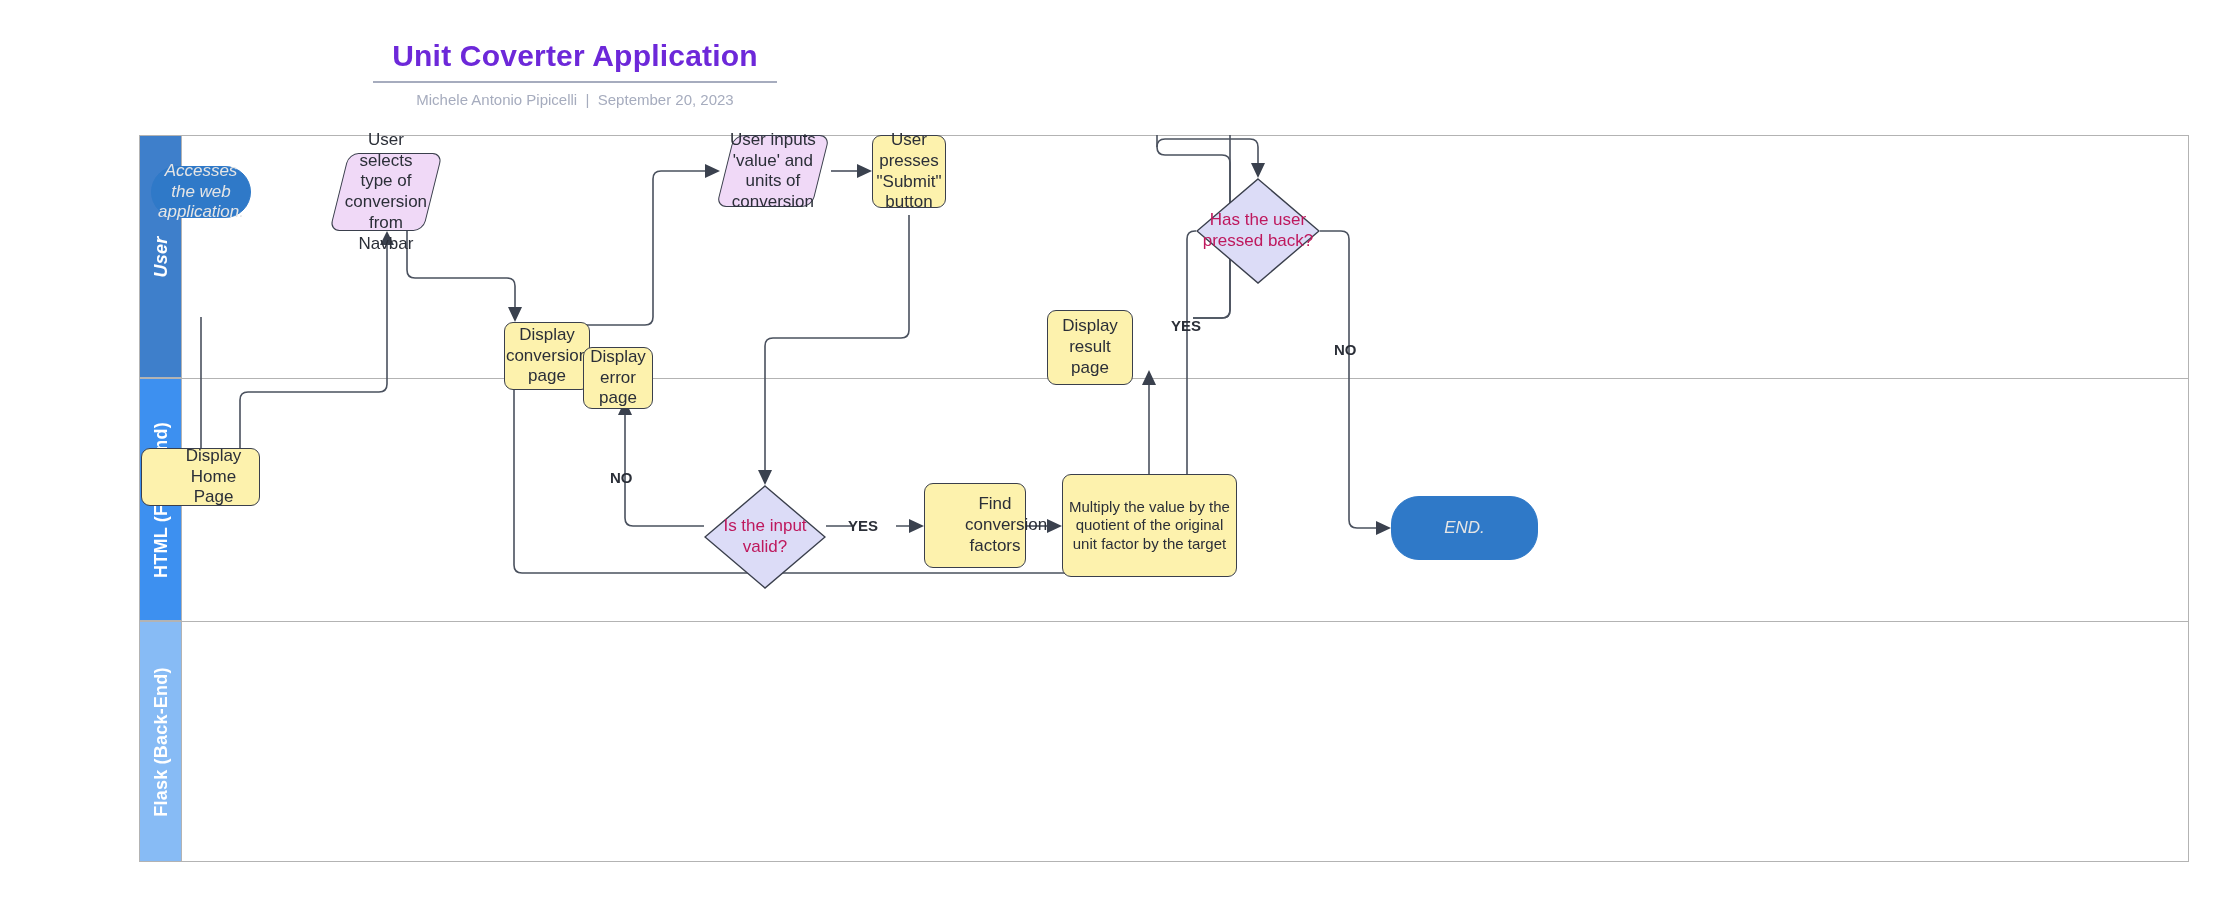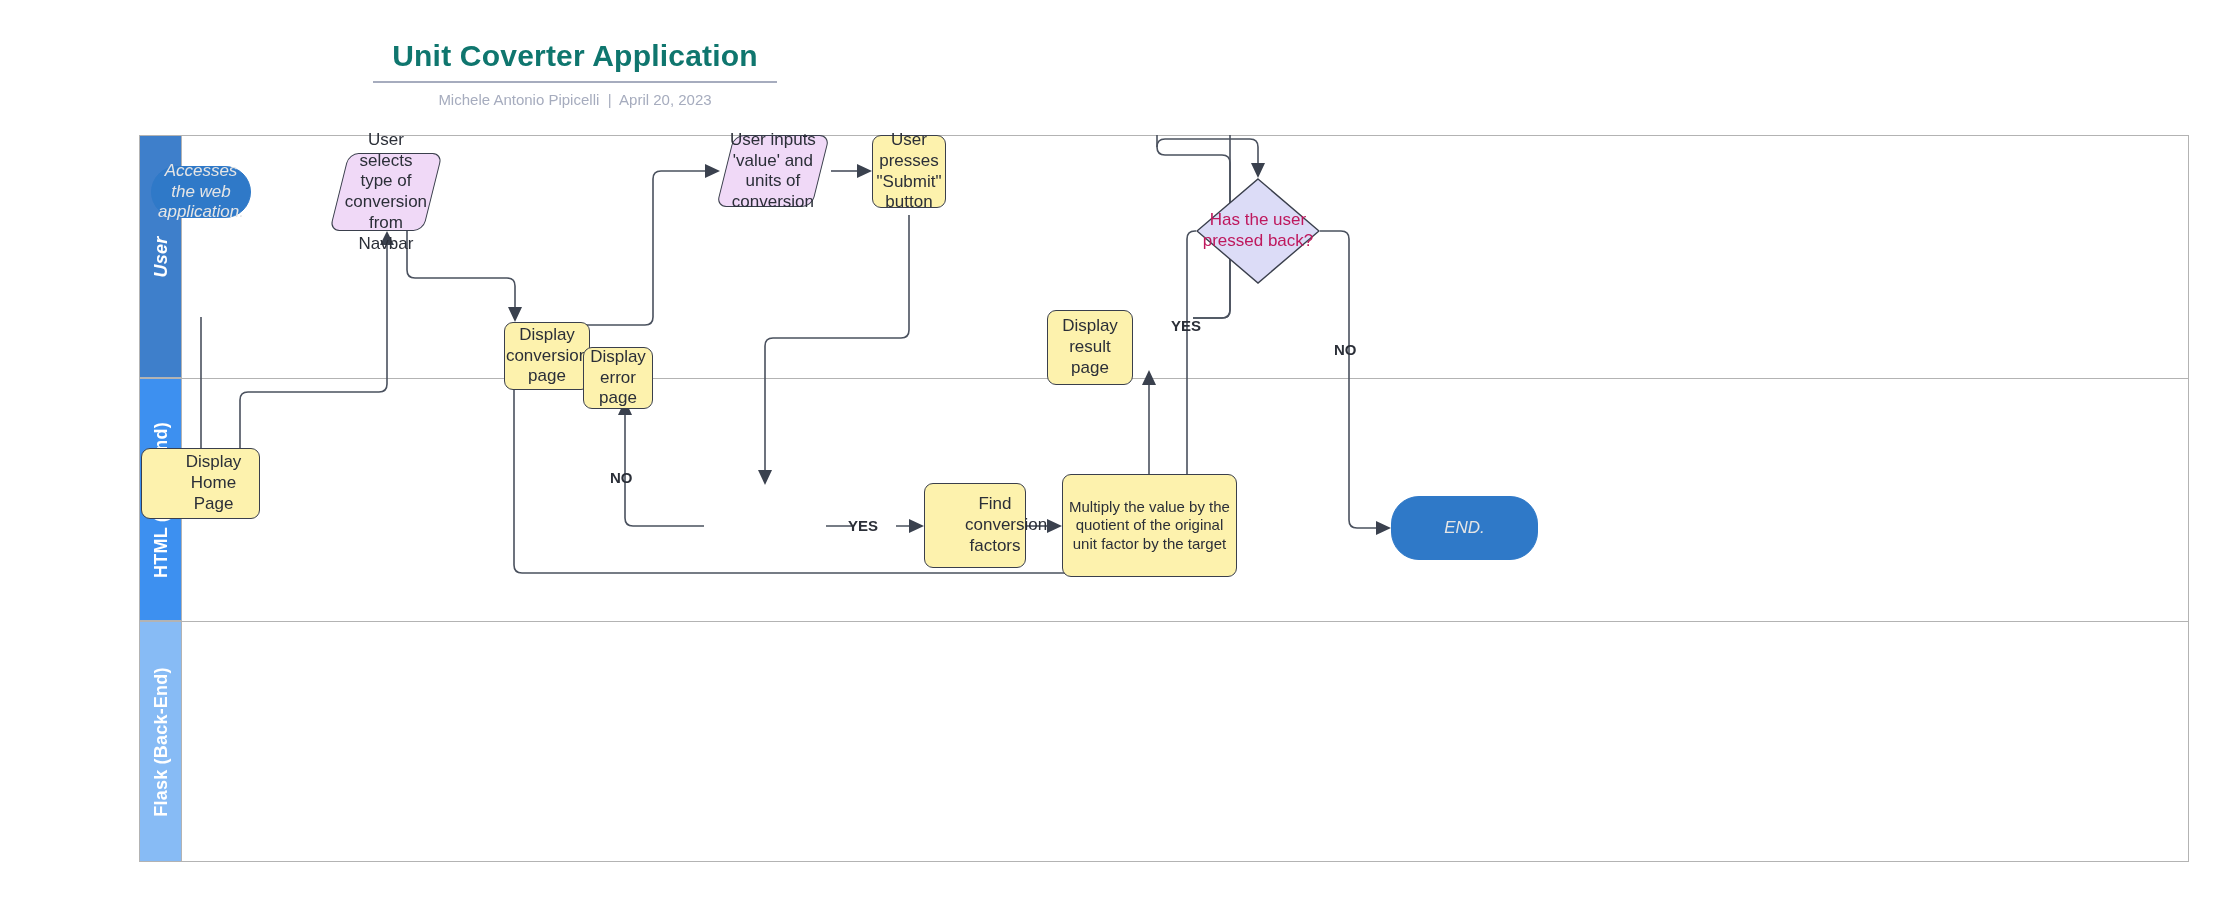--- a/index.html
+++ b/index.html
@@ -20,21 +20,21 @@
   #title-block {
     position: absolute;
     left: 373px;
     top: 38px;
     width: 404px;
     text-align: center;
   }
   #doc-title {
     font-size: 30px;
     font-weight: bold;
-    color: #0f766e;
+    color: #6d28d9;
     letter-spacing: 0.2px;
     line-height: 36px;
     padding-bottom: 7px;
     border-bottom: 2px solid #a6acbe;
   }
   #doc-subtitle {
     margin-top: 8px;
     font-size: 15px;
     color: #a6acbe;
     line-height: 18px;
@@ -165,21 +165,21 @@
   #edges path { fill: none; stroke: #4a515e; stroke-width: 1.6px; }
   #edges .arrow { fill: #3a414e; stroke: none; }
 </style>
 </head>
 <body>
 
 <div id="page">
 
   <div id="title-block">
     <div id="doc-title">Unit Coverter Application</div>
-    <div id="doc-subtitle">Michele Antonio Pipicelli  |  April 20, 2023</div>
+    <div id="doc-subtitle">Michele Antonio Pipicelli  |  September 20, 2023</div>
   </div>
 
   <div id="diagram">
     <div id="frame-border"></div>
 
     <div id="lane-user" class="lane-header">
       <span>User</span>
     </div>
     <div id="lane-html" class="lane-header">
       <span>HTML (Front-End)</span>
@@ -256,36 +256,42 @@
       <span class="lbl">User presses "Submit" button</span>
     </div>
 
     <div class="diamond-wrap" style="left:1057px; top:43px; width:124px; height:106px;">
       <svg class="diamond-shape" viewBox="0 0 124 106" preserveAspectRatio="none">
         <polygon points="62,1 123,53 62,105 1,53" fill="#dcdcf7" stroke="#3a3f4c" stroke-width="1.4"></polygon>
       </svg>
       <div class="diamond-text">Has the user pressed back?</div>
     </div>
 
-    <div class="node proc" style="left:2px; top:313px; width:119px; height:71px;padding-left:26px;">
+    <div class="node proc" style="left:2px; top:313px; width:119px; height:58px;padding-left:26px;">
       <span class="lbl">Display Home Page</span>
     </div>
 
     <div class="node proc" style="left:333px; top:187px; width:86px; height:68px;margin-left:32px;">
       <span class="lbl">Display conversion page</span>
     </div>
 
     <div class="node proc" style="left:444px; top:212px; width:70px; height:62px;">
       <span class="lbl">Display error page</span>
     </div>
 
     <div class="node proc" style="left:908px; top:175px; width:86px; height:75px;">
       <span class="lbl">Display result page</span>
     </div>
 
+    <div class="diamond-wrap" style="left:565px; top:350px; width:122px; height:104px;">
+      <svg class="diamond-shape" viewBox="0 0 122 104" preserveAspectRatio="none">
+        <polygon points="61,1 121,52 61,103 1,52" fill="#dcdcf7" stroke="#3a3f4c" stroke-width="1.4"></polygon>
+      </svg>
+      <div class="diamond-text">Is the input valid?</div>
+    </div>
 
     <div class="node proc" style="left:785px; top:348px; width:102px; height:85px;padding-left:40px;">
       <span class="lbl">Find conversion factors</span>
     </div>
 
     <div class="node proc" style="left:923px; top:339px; width:175px; height:103px; font-size:15px;">
       <span class="lbl">Multiply the value by the quotient of the original unit factor by the target</span>
     </div>
 
     <div class="node term" style="left:1252px; top:361px; width:147px; height:64px;">

